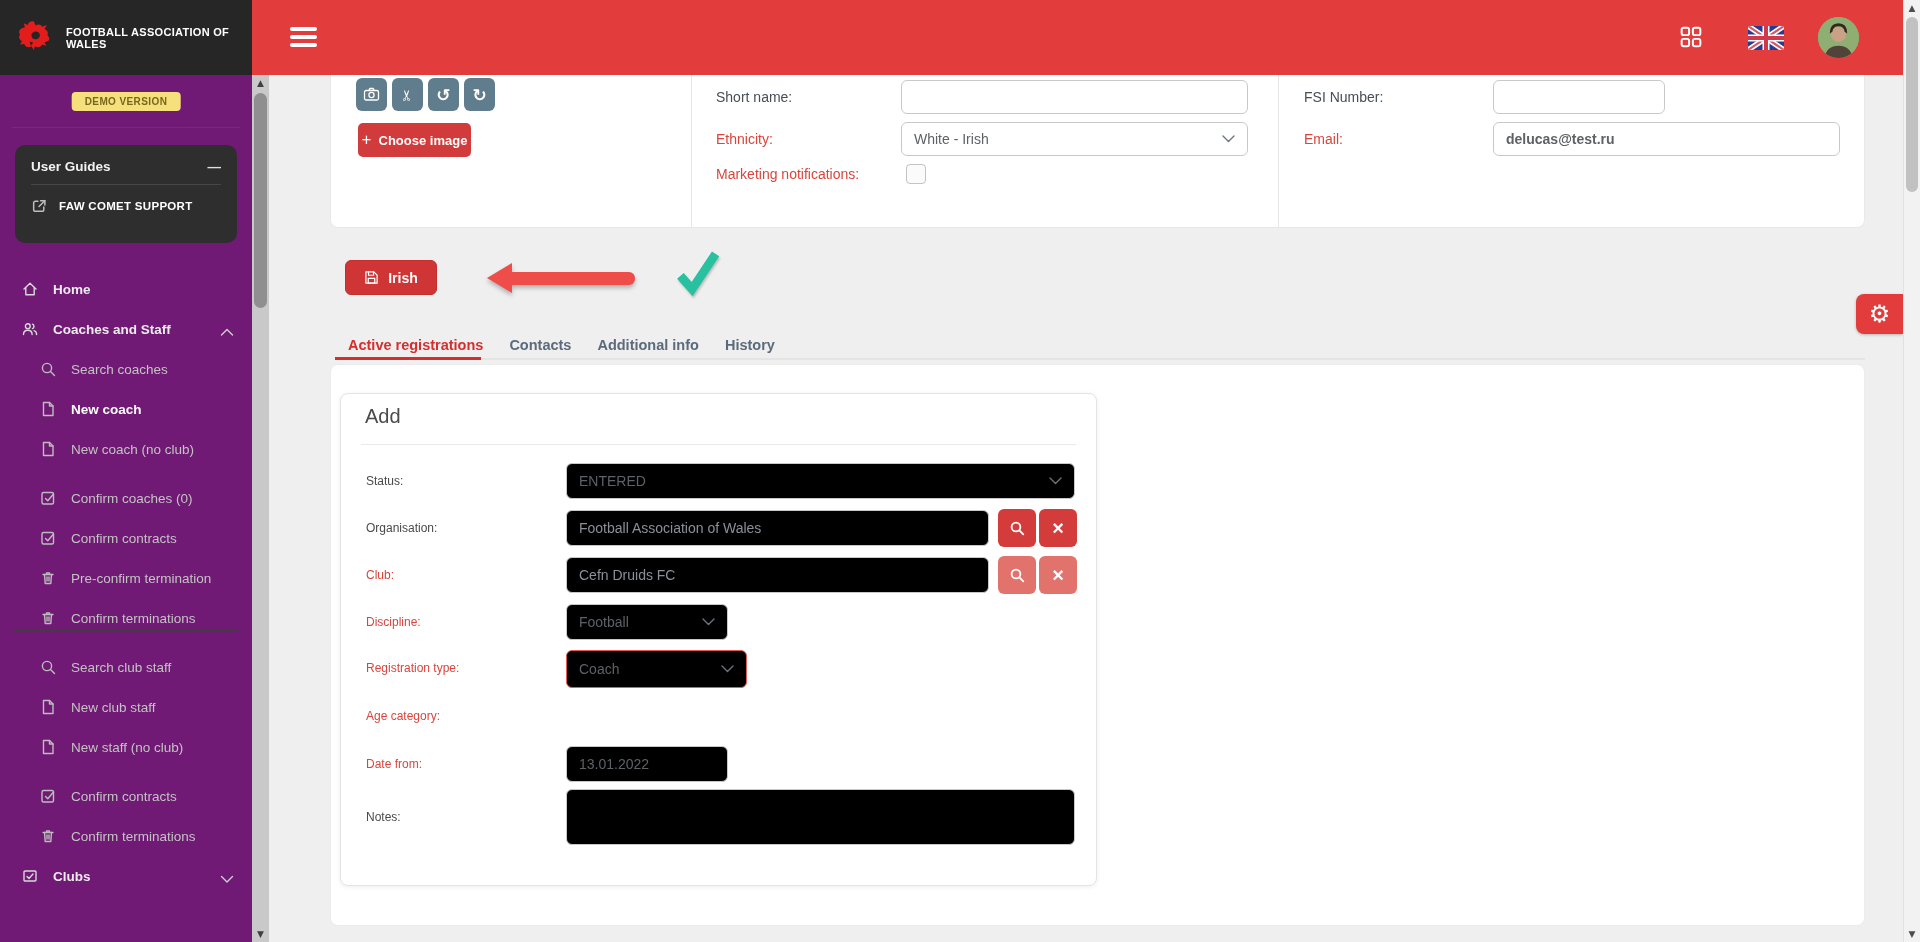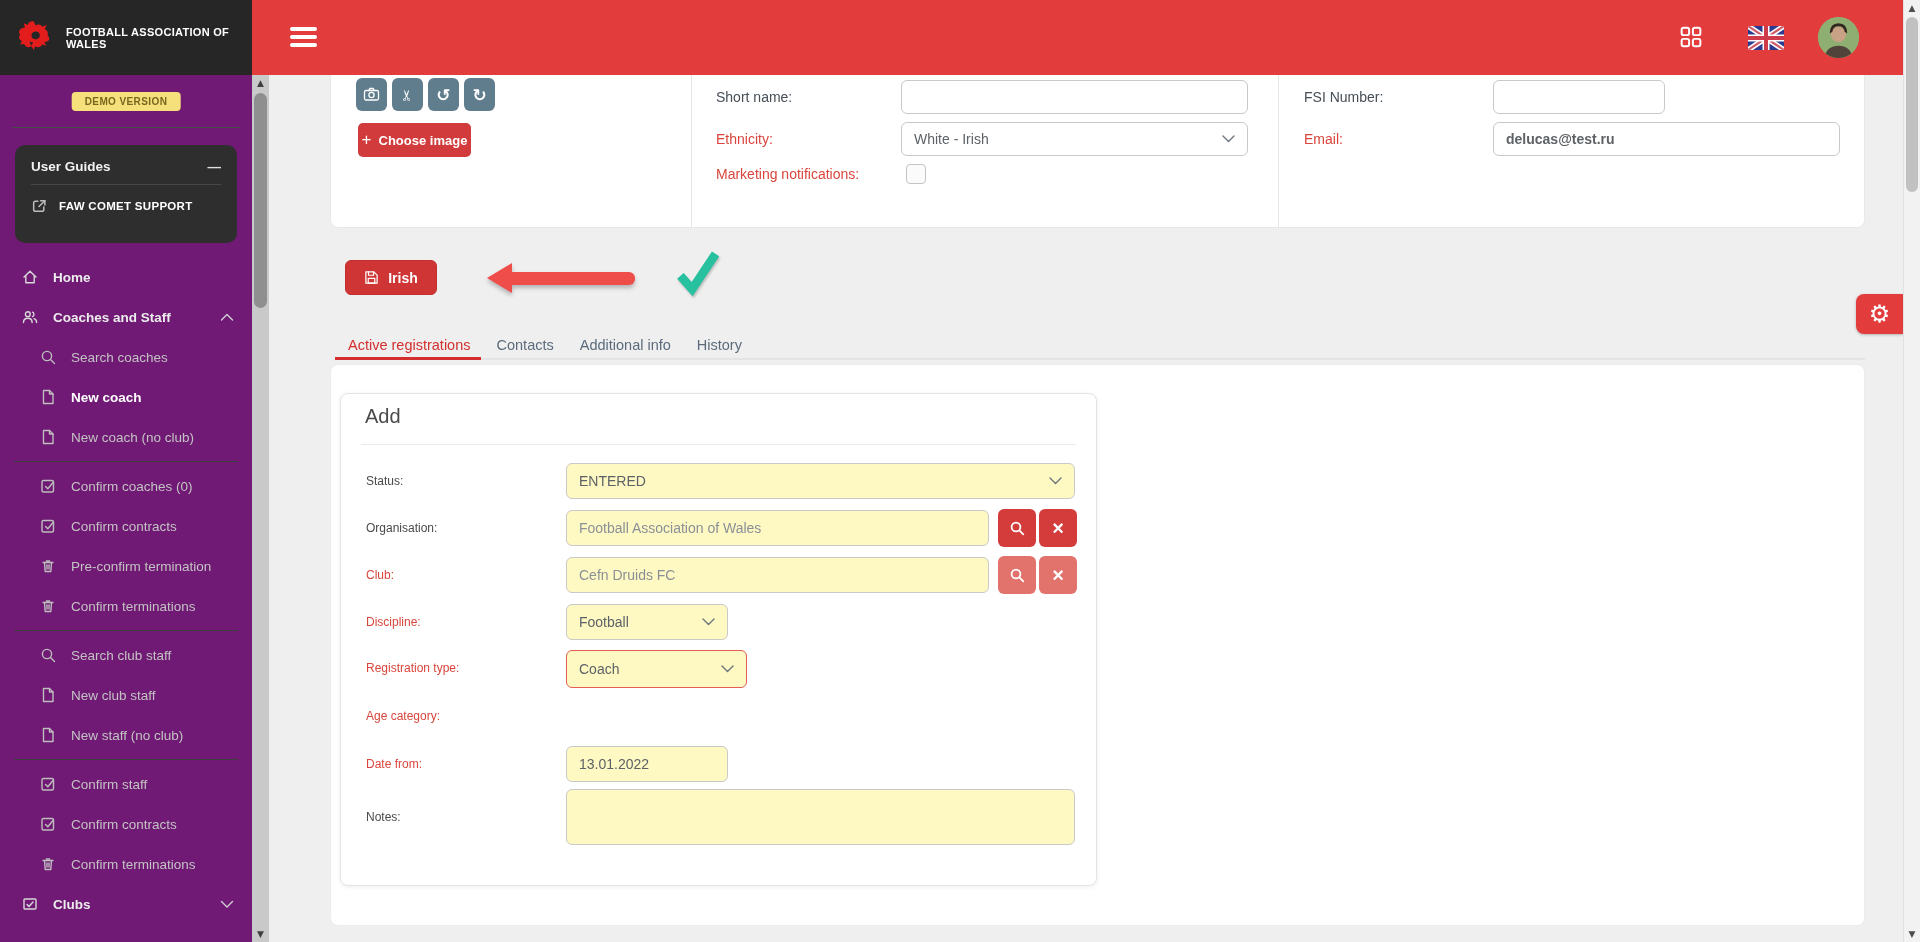--- a/index.html
+++ b/index.html
@@ -27,21 +27,21 @@
   
   .sidebar { position:absolute; left:0; top:75px; width:252px; height:867px; background:#701a75; overflow:hidden; }
   .demo-badge { position:absolute; left:50%; transform:translateX(-50%); top:17px; background:#f6e07c; color:#77671e; font-size:10px; font-weight:bold; letter-spacing:.4px; padding:4px 13px; border-radius:4px; white-space:nowrap; }
   .sb-hr1 { position:absolute; left:12px; right:12px; top:52px; height:1px; background:#4a4a4a; }
   .ug-panel { position:absolute; left:15px; top:70px; width:222px; height:98px; background:#2e2e2e; border-radius:10px; }
   .ug-title { display:flex; align-items:center; padding:14px 16px 10px 16px; color:#f2f2f2; font-weight:bold; font-size:13.5px; }
   .ug-minus { margin-left:auto; color:#e0e0e0; font-weight:bold; cursor:pointer; }
   .ug-hr { height:1px; background:#474747; margin:0 16px; }
   .ug-link { display:flex; align-items:center; gap:12px; padding:13px 16px; color:#fff; font-weight:bold; font-size:11.5px; letter-spacing:.3px; cursor:pointer; }
   .sb-menu { position:absolute; left:0; right:0; top:182px; }
-  .sb-item { height:40px; display:flex; align-items:center; gap:15px; font-size:13.5px; cursor:pointer; }
+  .sb-item { height:40px; display:flex; align-items:flex-end; gap:15px; font-size:13.5px; cursor:pointer; }
   .sb-item.top { padding-left:22px; color:#ececec; font-weight:bold; }
   .sb-item.sub { padding-left:40px; color:#c3c3c3; }
   .sb-item.active { color:#fff; font-weight:bold; }
   .sb-ic { width:16px; height:16px; color:#bdbdbd; flex:none; }
   .sb-item.top .sb-ic { color:#d8d8d8; }
   .sb-chev { margin-left:auto; margin-right:18px; color:#cfcfcf; }
   .sb-div { height:1px; background:#3e3e3e; margin:4px 14px; }
 
   .sb-scroll { position:absolute; left:252px; top:75px; width:17px; height:867px; background:#c9c9c9; z-index:6; }
   .sb-scroll .arr { height:16px; display:flex; align-items:center; justify-content:center; font-size:9px; color:#3f3f3f; }
@@ -64,33 +64,33 @@
 
   
   .save-btn { position:absolute; left:345px; top:260px; width:92px; height:35px; background:#cf3535; border:1px solid #c32f2f; border-radius:6px; color:#fff; font-weight:bold; font-size:14px; display:flex; align-items:center; justify-content:center; gap:9px; cursor:pointer; }
   .anno-arrow { position:absolute; left:487px; top:263px; width:148px; height:30px; display:flex; align-items:center; filter:drop-shadow(0 3px 2px rgba(0,0,0,.25)); }
   .anno-arrow .head { width:0; height:0; border-top:15px solid transparent; border-bottom:15px solid transparent; border-right:25px solid #ee4d49; }
   .anno-arrow .body { flex:1; height:13px; background:#ee4d49; margin-left:-1px; border-radius:0 6px 6px 0; }
   .anno-check { position:absolute; left:676px; top:249px; filter:drop-shadow(1px 2px 1px rgba(0,0,0,.22)); }
 
   
   .tabs { position:absolute; left:335px; top:331px; display:flex; }
-  .tab { padding:0 13px; height:27px; font-weight:normal; font-size:14.5px; color:#5b6b7c; display:flex; align-items:center; cursor:pointer; }
+  .tab { padding:0 13px; height:27px; font-weight:bold; font-size:14.5px; color:#5b6b7c; display:flex; align-items:center; cursor:pointer; }
   .tab.active { color:#d32f2f; }
   .tabs-line { position:absolute; left:335px; top:358px; width:1530px; height:2px; background:#e4e4e4; }
   .tabs-active-bar { position:absolute; left:335px; top:357px; width:146px; height:3px; background:#d32f2f; }
 
   
   .container { position:absolute; left:330px; top:364px; width:1535px; height:562px; background:#fff; border:1px solid #ececec; border-radius:8px; }
   .add-card { position:absolute; left:340px; top:393px; width:757px; height:493px; background:#fff; border:1px solid #e4e4e4; border-radius:8px; box-shadow:0 1px 5px rgba(0,0,0,.07); }
   .add-title { position:absolute; left:24px; top:11px; font-size:20px; color:#4a4a4a; }
   .add-hr { position:absolute; left:20px; right:20px; top:50px; height:1px; background:#e9e9e9; }
   .ac-label { position:absolute; left:25px; font-size:12px; color:#4a4a4a; line-height:36px; }
   .ac-label.red { color:#d9453c; }
-  .ctl { position:absolute; left:225px; height:36px; border:1px solid #c9c9c9; border-radius:6px; background:#fef9c3; font-size:14px; color:#5d6267; display:flex; align-items:center; padding:0 12px; }
+  .ctl { position:absolute; left:225px; height:36px; border:1px solid #c9c9c9; border-radius:6px; background:#000000; font-size:14px; color:#5d6267; display:flex; align-items:center; padding:0 12px; }
   .ctl.select { cursor:pointer; }
   .ctl.redline { border:1.5px solid #e35d55; }
   .ctl.gray-text { color:#8a9097; }
   .w-full { width:509px; } .w-med { width:423px; } .w-sm { width:162px; } .w-sm2 { width:181px; }
   .mini-btn { position:absolute; width:38px; height:38px; border-radius:6px; background:#d43b3b; color:#fff; display:flex; align-items:center; justify-content:center; cursor:pointer; }
   .mini-btn.muted { background:#e2726c; }
   .mini-btn .x { font-size:20px; font-weight:bold; line-height:1; }
   .notes { resize:none; font-family:"Liberation Sans",sans-serif; padding:8px 12px; }
 
   .gear-btn { position:absolute; left:1856px; top:294px; width:47px; height:40px; background:#e23c3c; border-radius:8px 0 0 8px; color:#fff; display:flex; align-items:center; justify-content:center; cursor:pointer; z-index:15; box-shadow:0 1px 3px rgba(0,0,0,.25); }
@@ -290,29 +290,20 @@
         <span>New staff (no club)</span>
       </div>
       <div class="sb-div"></div>
       <div class="sb-item sub">
         <span class="ic sb-ic">
             <svg width="16" height="16" viewBox="0 0 16 16">
               <rect x="2" y="2.5" width="11.5" height="11.5" rx="1.5"></rect>
               <path d="M5.5 8.5 l2.3 2.3 L13.5 4"></path>
             </svg>
           </span>
-        <span>Confirm staff</span>
-      </div>
-      <div class="sb-item sub">
-        <span class="ic sb-ic">
-            <svg width="16" height="16" viewBox="0 0 16 16">
-              <rect x="2" y="2.5" width="11.5" height="11.5" rx="1.5"></rect>
-              <path d="M5.5 8.5 l2.3 2.3 L13.5 4"></path>
-            </svg>
-          </span>
         <span>Confirm contracts</span>
       </div>
       <div class="sb-item sub">
         <span class="ic sb-ic">
             <svg width="16" height="16" viewBox="0 0 16 16">
               <path d="M3 4.5 h10"></path>
               <path d="M6.5 4.5 V3 h3 v1.5"></path>
               <path d="M4.5 4.5 l.7 9 h5.6 l.7 -9"></path>
               <path d="M7 7 v4 M9 7 v4"></path>
             </svg>

